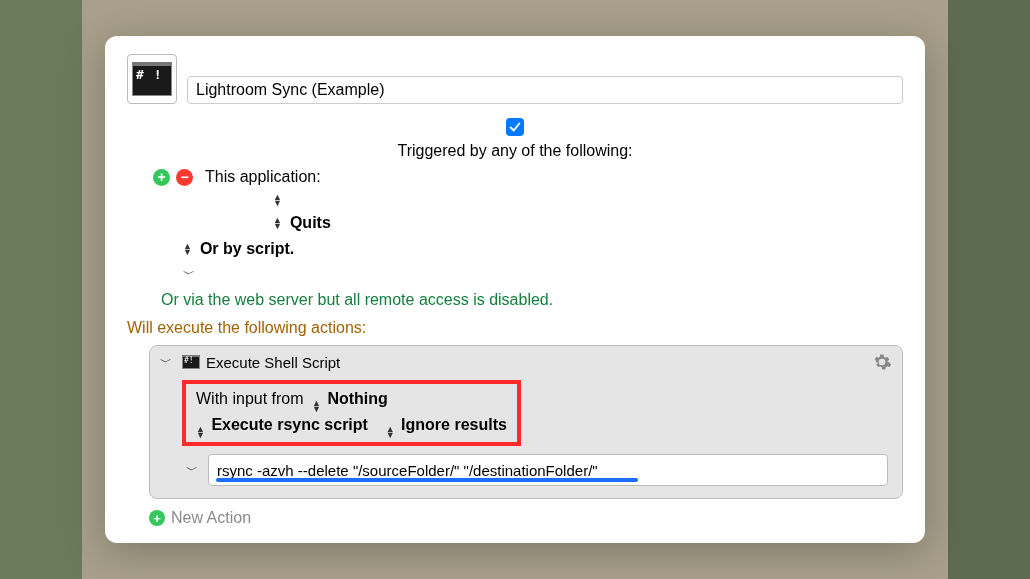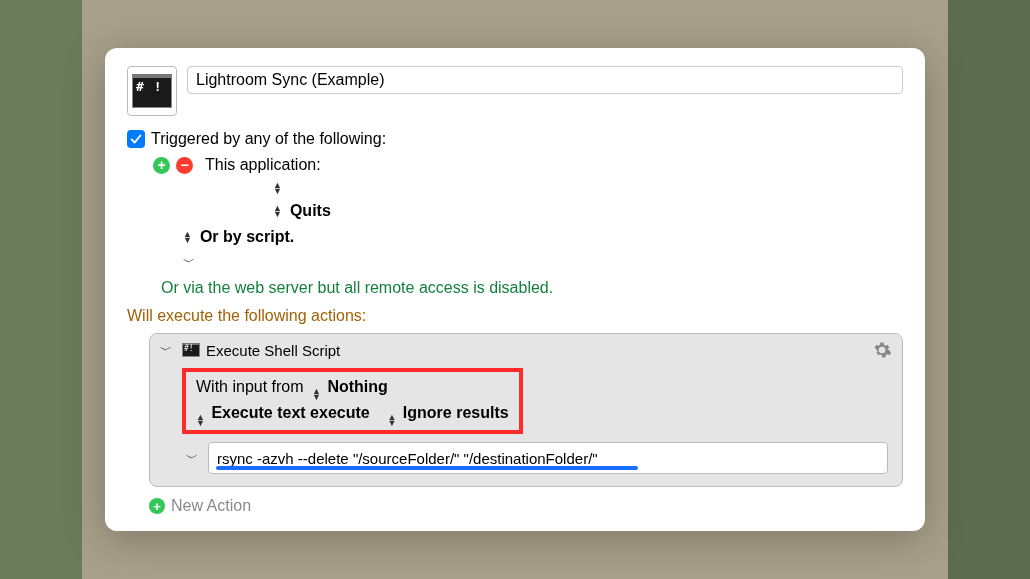--- a/index.html
+++ b/index.html
@@ -16,21 +16,21 @@
     }
     .window {
       width: 820px;
       background: #fff;
       border-radius: 12px;
       padding: 18px 22px 16px 22px;
       box-shadow: 0 8px 40px rgba(0,0,0,0.25);
     }
     .header-row {
       display: flex;
-      align-items: flex-start;
+      align-items: flex-end;
       gap: 10px;
       margin-bottom: 14px;
     }
     .terminal-icon {
       width: 50px;
       height: 50px;
       background: #fff;
       border: 1px solid #bbb;
       border-radius: 4px;
       display: flex;
@@ -67,20 +67,21 @@
       border: 1px solid #ccc;
       border-radius: 4px;
       background: #fff;
     }
     .trigger-row {
       display: flex;
       align-items: center;
       gap: 6px;
       margin-bottom: 8px;
       font-size: 16px;
+      flex-direction: column;
     }
     .checkbox {
       width: 18px;
       height: 18px;
       border-radius: 4px;
       background: #007aff;
       display: flex;
       align-items: center;
       justify-content: center;
     }
@@ -272,21 +273,21 @@
     </div>
 
     <div class="red-highlight">
       <div class="row">
         <span>With input from</span>
         <span class="select-arrows" style="position:relative; top:2px; margin-left:4px;">▲<br>▼</span>
         <span class="bold">Nothing</span>
       </div>
       <div class="row">
         <span class="select-arrows" style="position:relative; top:2px;">▲<br>▼</span>
-        <span class="bold">Execute text execute</span>
+        <span class="bold">Execute rsync script</span>
         &nbsp;&nbsp;
         <span class="select-arrows" style="position:relative; top:2px;">▲<br>▼</span>
         <span class="bold">Ignore results</span>
       </div>
     </div>
 
     <div class="script-row">
       <span class="collapse-arrow">﹀</span>
       <div class="script-input-wrap">
         <input type="text" class="script-input" value="rsync -azvh --delete &quot;/sourceFolder/&quot; &quot;/destinationFolder/&quot;" style="">

